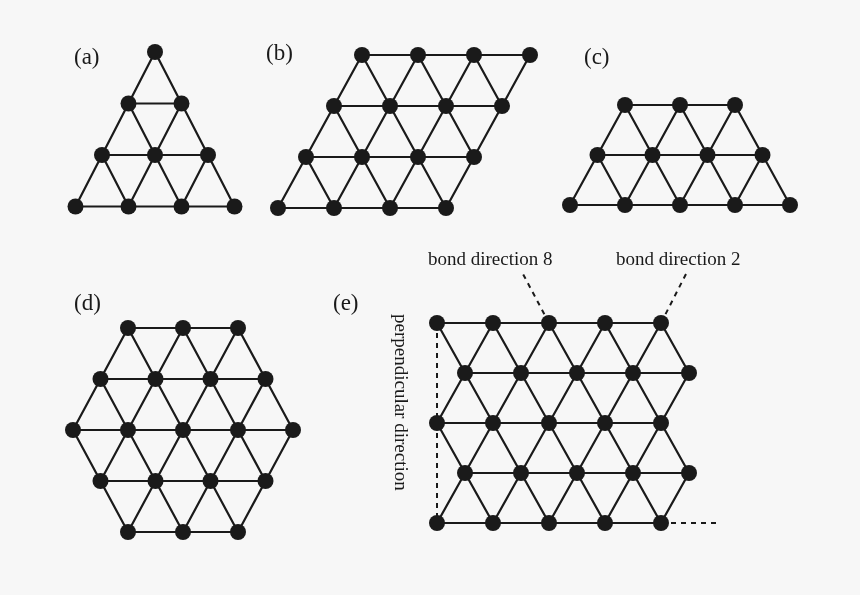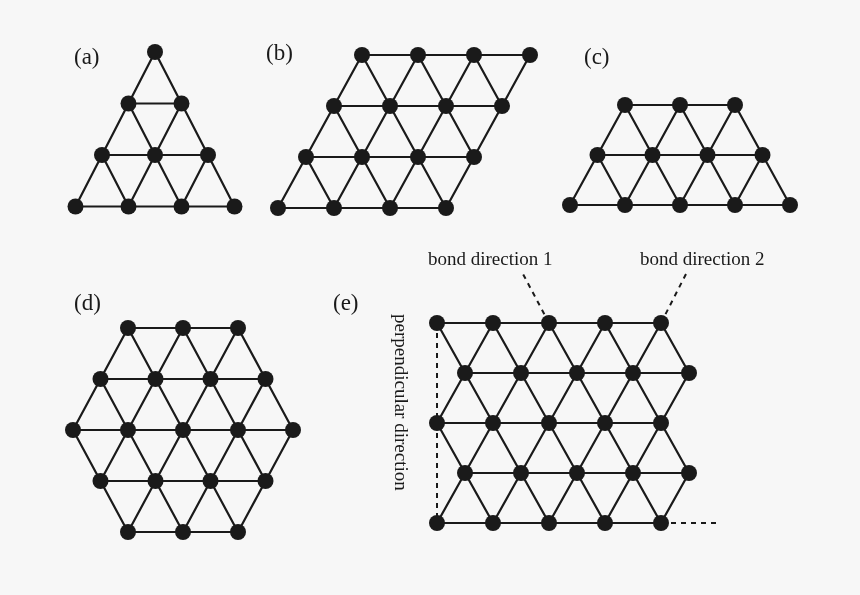--- a/index.html
+++ b/index.html
@@ -313,17 +313,17 @@
         <circle cx="661" cy="523" r="8" fill="#1a1a1a"></circle>
       </g>
   </svg>
 
   <div class="panel-label" id="label-a" style="left: 74px; top: 44px;">(a)</div>
   <div class="panel-label" id="label-b" style="left: 266px; top: 40px;">(b)</div>
   <div class="panel-label" id="label-c" style="left: 584px; top: 44px;">(c)</div>
   <div class="panel-label" id="label-d" style="left: 74px; top: 290px;">(d)</div>
   <div class="panel-label" id="label-e" style="left: 333px; top: 290px;">(e)</div>
 
-  <div class="annotation" id="ann-bd3" style="left: 428px; top: 248px;">bond direction 1</div>
-  <div class="annotation" id="ann-bd2" style="left: 640px; top: 248px;">bond direction  2</div>
+  <div class="annotation" id="ann-bd3" style="left: 428px; top: 248px;">bond direction 8</div>
+  <div class="annotation" id="ann-bd2" style="left: 616px; top: 248px;">bond direction  2</div>
   <div class="annotation vertical" id="ann-perp" style="left: 412px; top: 314px;">perpendicular direction</div>
 
 </div>
 
 </body></html>

